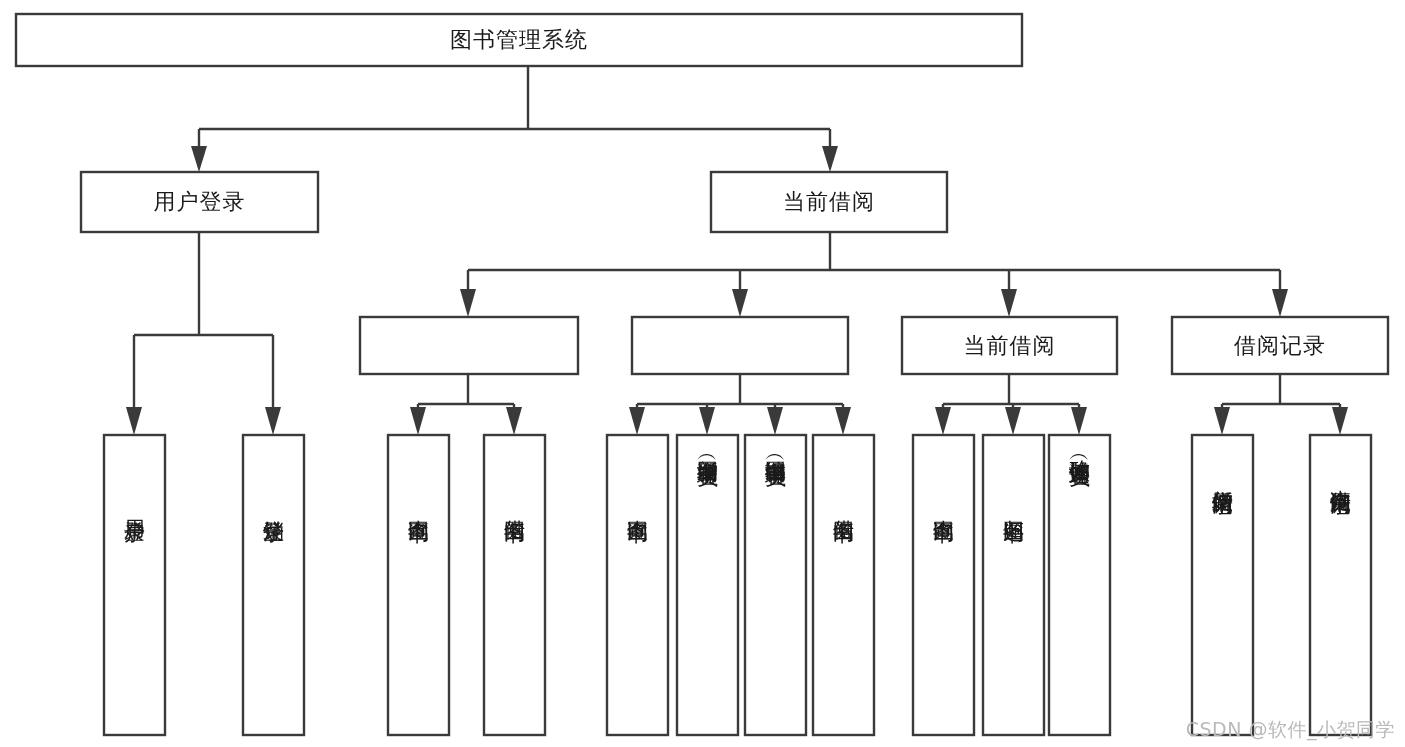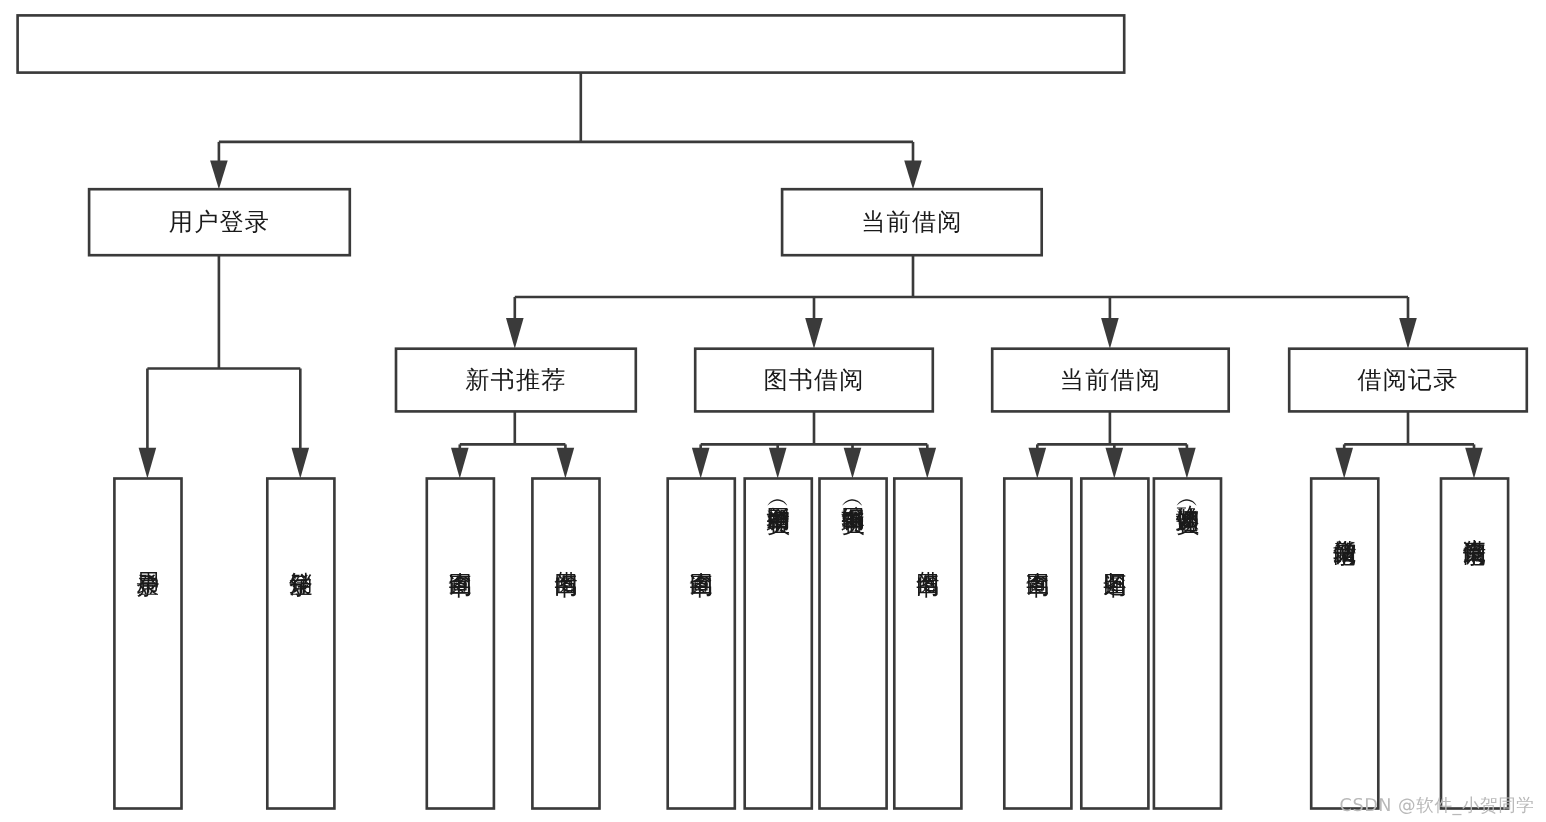--- a/index.html
+++ b/index.html
@@ -67,21 +67,21 @@
     font-size: 22px;
     color: #1a1a1a;
     letter-spacing: 1px;
     font-family: "DejaVu Sans", "Liberation Sans", sans-serif;
     white-space: nowrap;
   }
   #watermark {
     position: absolute;
     right: 10px;
     bottom: 4px;
-    font-size: 16px;
+    font-size: 19px;
     color: #b9b9b9;
     letter-spacing: 0.5px;
     font-family: "DejaVu Sans", "Liberation Sans", sans-serif;
     white-space: nowrap;
   }
 </style>
 </head>
 <body>
 
 <div id="canvas">
@@ -180,34 +180,31 @@
     <g>
       <path class="connector" d="M 1280 374 L 1280 404"></path>
       <path class="connector" d="M 1222 404 L 1340 404"></path>
       <path class="connector" d="M 1222 404 L 1222 413"></path>
       <polygon class="arrow-head" points="1222,435 1214,407 1230,407"></polygon>
       <path class="connector" d="M 1340 404 L 1340 413"></path>
       <polygon class="arrow-head" points="1340,435 1332,407 1348,407"></polygon>
     </g>
   </svg>
 
+  <div class="hlabel-wrap" style="left:16px; top:14px; width:1006px; height:52px;">
+    <span>图书管理系统</span>
+  </div>
 
   <div class="hlabel-wrap" style="left:81px; top:172px; width:237px; height:60px;">
     <span>用户登录</span>
   </div>
   <div class="hlabel-wrap" style="left:711px; top:172px; width:236px; height:60px;">
     <span>当前借阅</span>
   </div>
 
-  <div class="hlabel-wrap" style="left:360px; top:317px; width:218px; height:57px;">
-    <span>新书推荐</span>
-  </div>
-  <div class="hlabel-wrap" style="left:632px; top:317px; width:216px; height:57px;">
-    <span>图书借阅</span>
-  </div>
   <div class="hlabel-wrap" style="left:1172px; top:317px; width:216px; height:57px;">
     <span>借阅记录</span>
   </div>
   <div class="hlabel-wrap" style="left:902px; top:317px; width:215px; height:57px;">
     <span>当前借阅</span>
   </div>
 
   <div class="vlabel-wrap" style="left:104px; top:435px; width:61px; height:300px; padding-top:68px;">
     <span>用户登录</span>
   </div>

